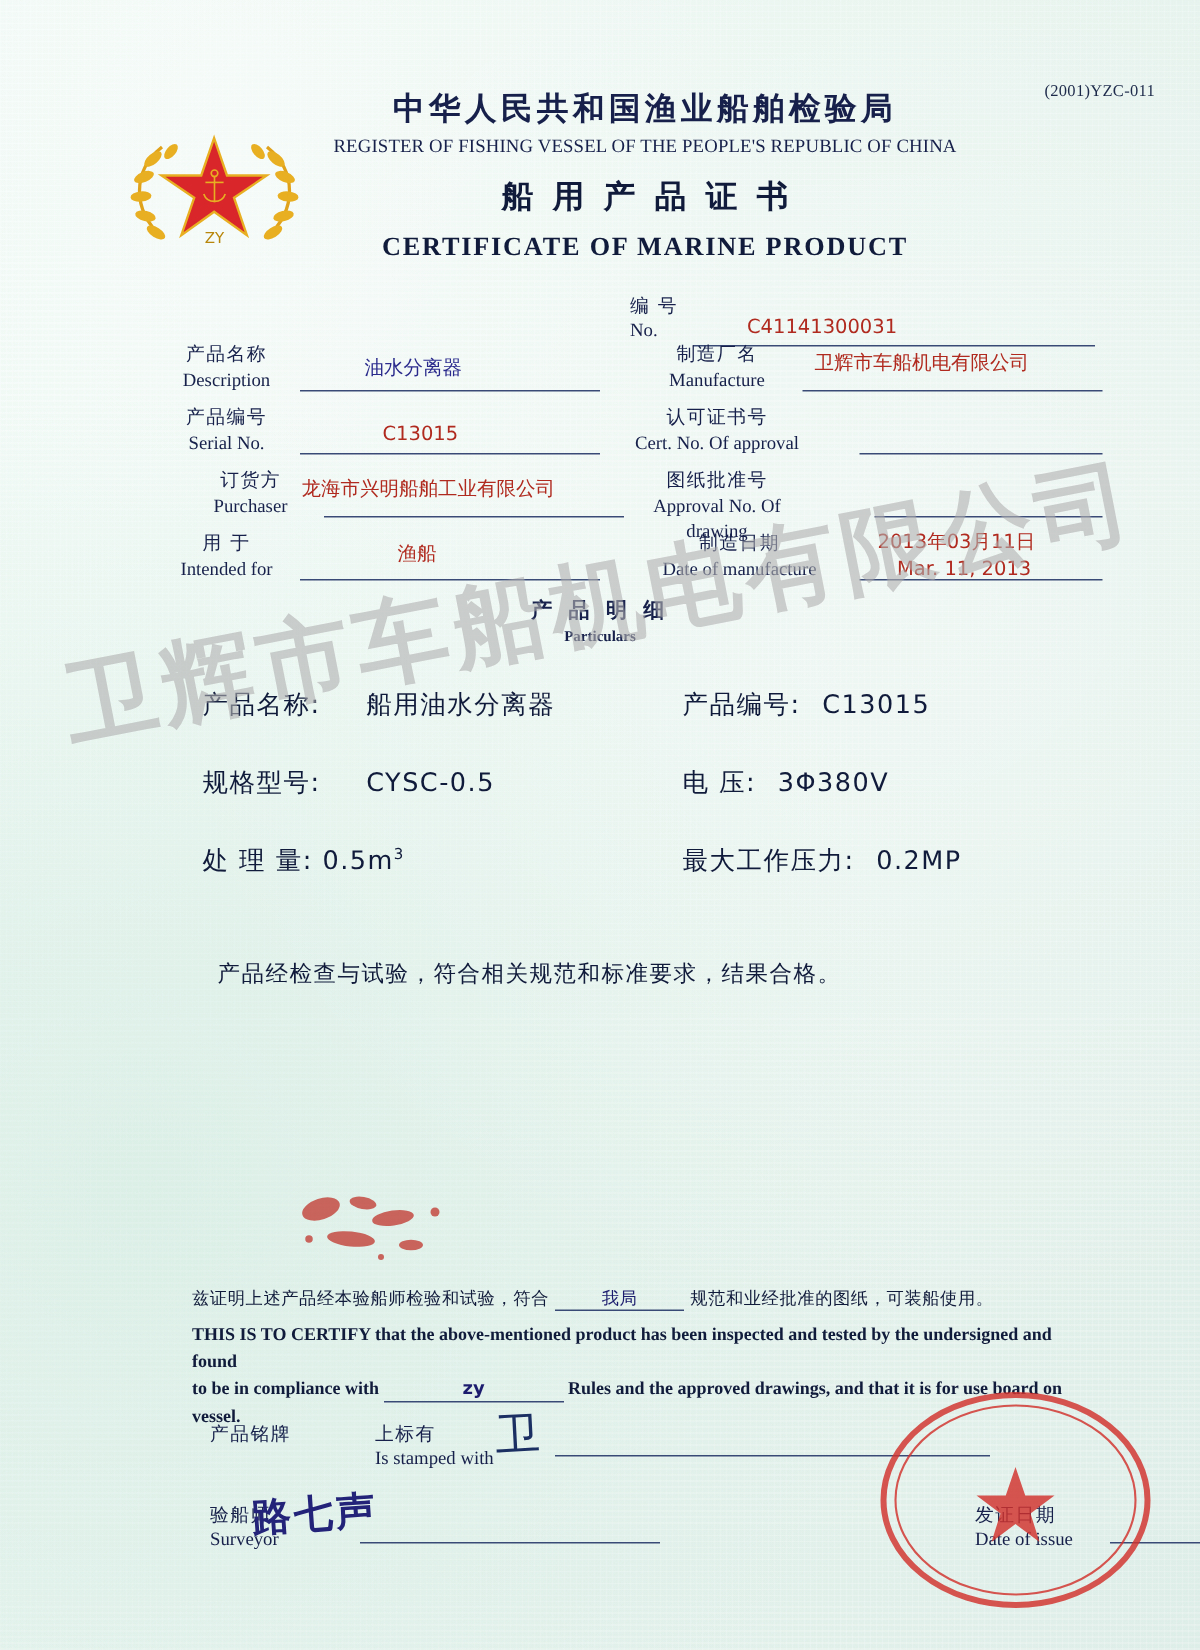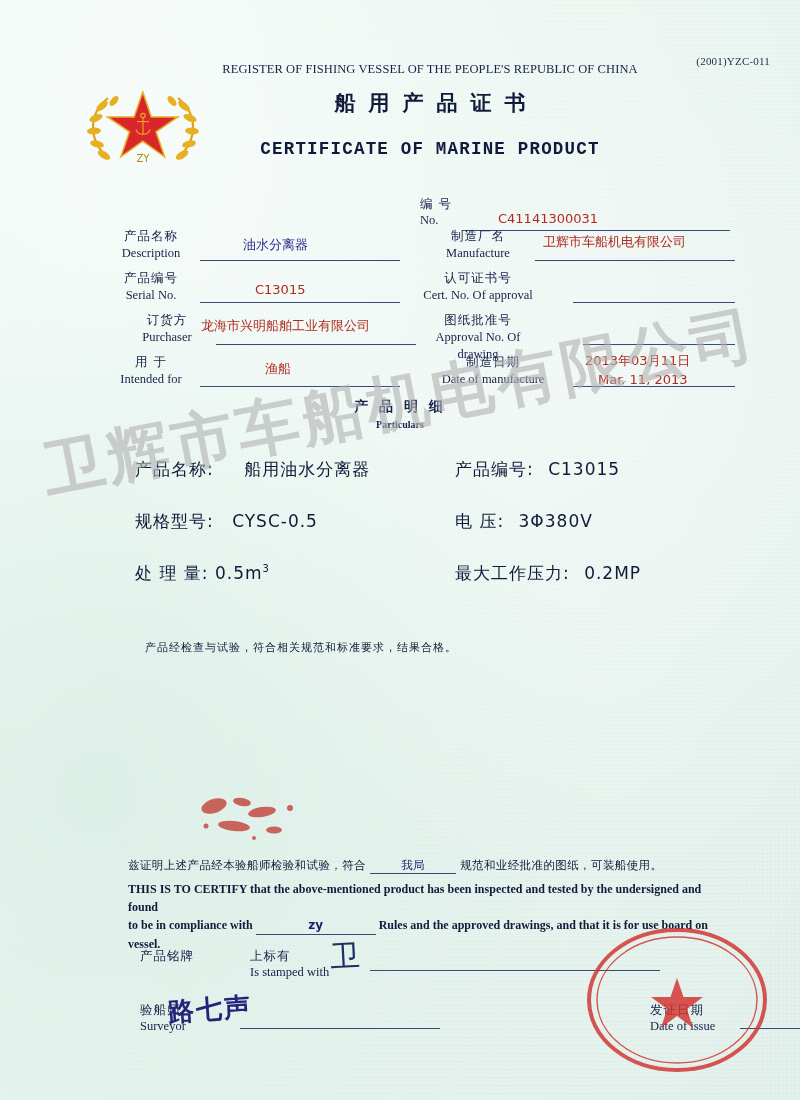--- a/index.html
+++ b/index.html
@@ -89,25 +89,25 @@
   .t-cn2 {
     margin-top: 12px;
     font-size: 21px;
     font-weight: bold;
     letter-spacing: 13px;
     font-family: "DejaVu Sans", sans-serif;
     color: #101a3a;
     text-indent: 13px;
   }
   .t-en2 {
-    margin-top: 22px;
+    margin-top: 9px;
     font-size: 17.5px;
     font-weight: bold;
     letter-spacing: 1.2px;
-    font-family: Liberation Mono, monospace;
+    font-family: Liberation Serif, serif;
     color: #101a3a;
   }
 
   
   .no-row {
     position: absolute;
     left: 420px;
     top: 196px;
     width: 310px;
   }
@@ -195,21 +195,21 @@
   .prow .left { position: absolute; left: 0; top: 0; }
   .prow .right { position: absolute; left: 320px; top: 0; }
   .sup { font-size: 10px; vertical-align: super; }
 
   .pstatement {
     position: absolute;
     left: 145px;
     top: 640px;
     width: 620px;
     font-family: Liberation Serif, serif;
-    font-size: 11px;
+    font-size: 15px;
     letter-spacing: 1px;
     color: #101a3a;
   }
 
   
   .certify {
     position: absolute;
     left: 128px;
     top: 858px;
     width: 600px;
@@ -357,20 +357,21 @@
         <line x1="0" y1="-16" x2="0" y2="16"></line>
         <line x1="-11" y1="-8" x2="11" y2="-8"></line>
         <path d="M-13 6 C-9 18, 9 18, 13 6"></path>
         <circle cx="0" cy="-19" r="4"></circle>
       </g>
       <text x="65" y="84" text-anchor="middle" font-family="DejaVu Sans, sans-serif" font-size="10" fill="#b8860b">ZY</text>
     </svg>
   </div>
 
   <div class="title-block layer">
+    <div class="t-cn1">中华人民共和国渔业船舶检验局</div>
     <div class="t-en1">REGISTER OF FISHING VESSEL OF THE PEOPLE'S REPUBLIC OF CHINA</div>
     <div class="t-cn2">船用产品证书</div>
     <div class="t-en2">CERTIFICATE OF MARINE PRODUCT</div>
   </div>
 
   <div class="no-row layer">
     <div class="lbl-cn" style="position:absolute;left:0;top:0;">编 号</div>
     <div class="lbl-en" style="position:absolute;left:0;top:17px;">No.</div>
     <div class="fieldline" style="position:absolute;left:42px;top:34px;width:268px;"></div>
     <div class="handw red" style="left:78px;top:15px;">C41141300031</div>
@@ -464,21 +465,21 @@
         <span style="margin-left:24px;">船用油水分离器</span>
       </div>
       <div class="right">
         <span>产品编号:</span>
         <span style="margin-left:8px;">C13015</span>
       </div>
     </div>
     <div class="prow">
       <div class="left">
         <span>规格型号:</span>
-        <span style="margin-left:12px;">CYSC-0.5</span>
+        <span style="margin-left:24px;">CYSC-0.5</span>
       </div>
       <div class="right">
         <span>电  压:</span>
         <span style="margin-left:8px;">3Φ380V</span>
       </div>
     </div>
     <div class="prow">
       <div class="left">
         <span>处 理 量:</span>
         <span style="margin-left:0;">0.5m</span><span class="sup">3</span>

